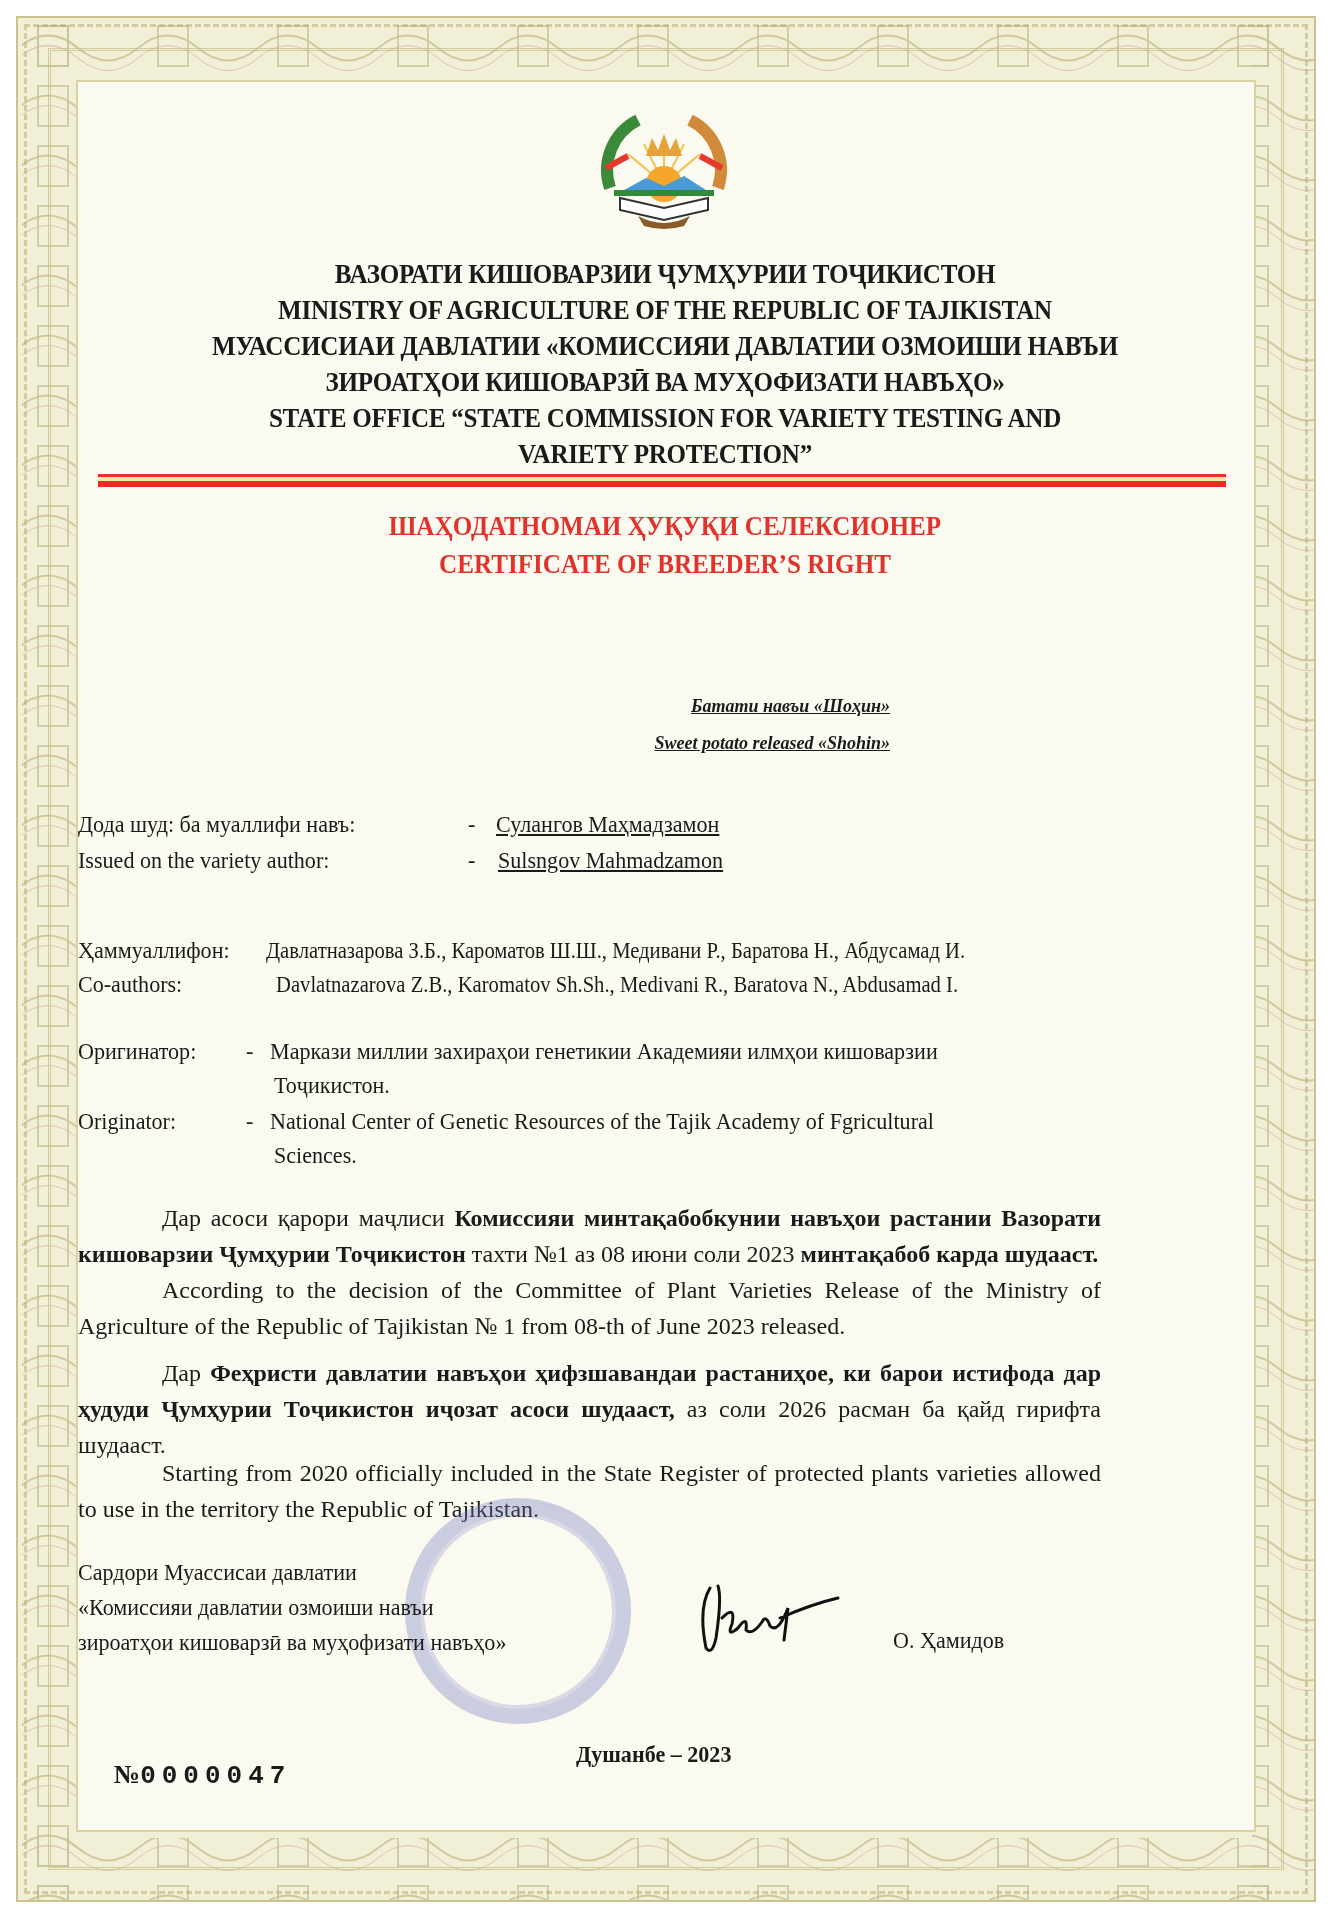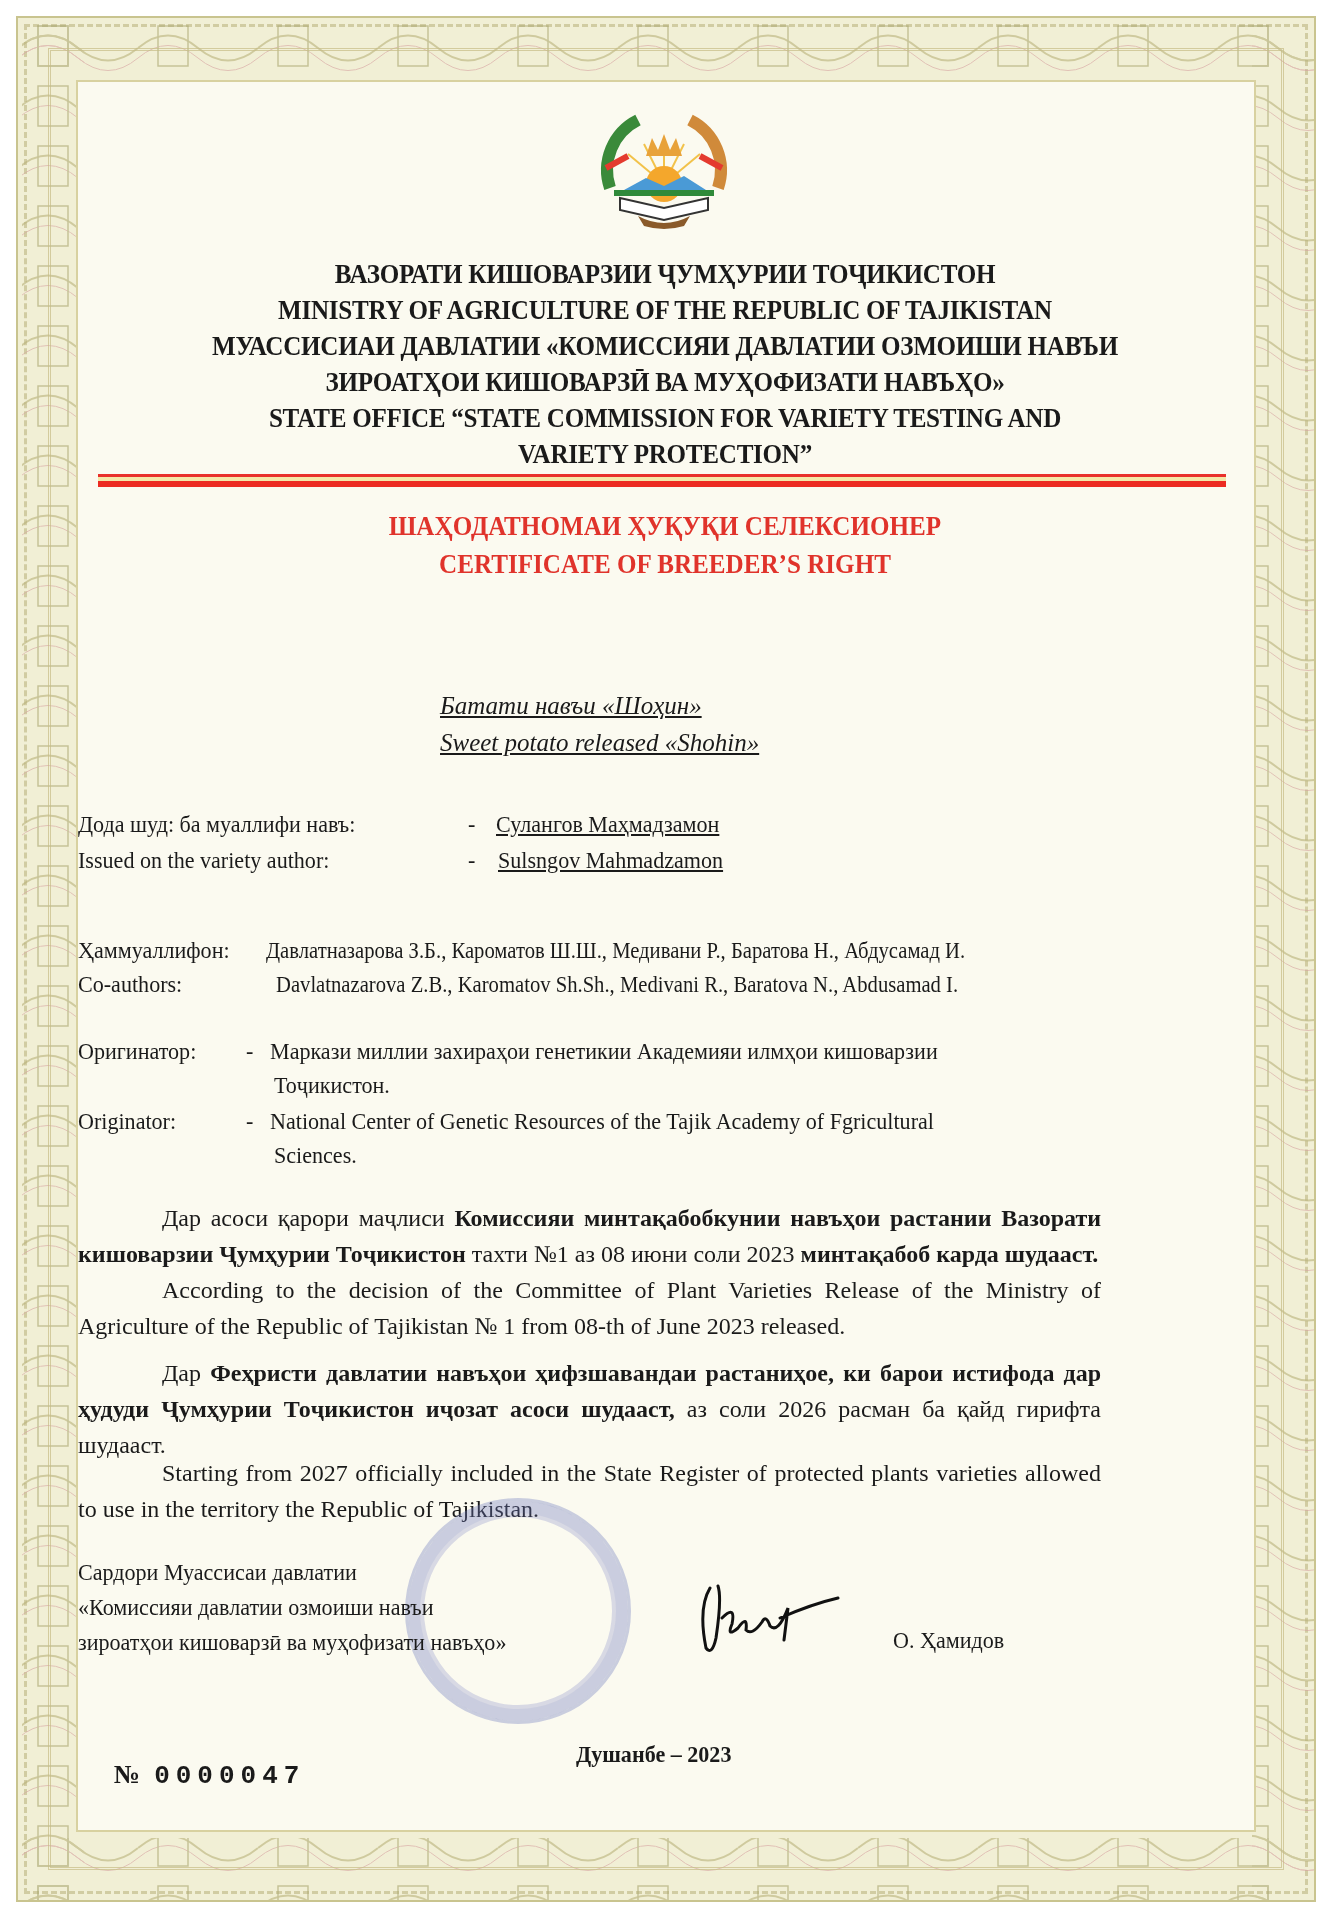--- a/index.html
+++ b/index.html
@@ -40,42 +40,42 @@
   .divider { position: absolute; left: 98px; width: 1128px; }
   .divider .l1 { position: absolute; top: 0; left: 0; right: 0; height: 3px; background: #e9302a; }
   .divider .l2 { position: absolute; top: 3px; left: 0; right: 0; height: 4px; background: #f4e7a8; }
   .divider .l3 { position: absolute; top: 7px; left: 0; right: 0; height: 6px; background: #ec2b22; }
   .cert-title {
     position: absolute; left: 80px; width: 1170px; text-align: center;
     color: #e0332b; font-weight: bold; font-size: 27px; line-height: 38px;
     transform: scaleX(0.93);
   }
   .variety {
-    position: absolute; left: 440px; width: 450px; text-align: left;
-    font-style: italic; font-weight: normal; font-size: 25px; line-height: 38px;
+    position: absolute; left: 440px; width: 450px; text-align: right;
+    font-style: italic; font-weight: bold; font-size: 18px; line-height: 38px;
     text-decoration: underline;
   }
   .txt { position: absolute; font-size: 24px; line-height: 36px; white-space: nowrap; transform-origin: left center; transform: scaleX(0.92); }
   .u { text-decoration: underline; }
   .para {
     position: absolute; left: 78px; width: 1023px; font-size: 24px; line-height: 36px;
     text-align: justify; text-align-last: left;
   }
   .para b { font-weight: bold; }
   .ind { display: inline-block; width: 84px; }
   .stamp {
     position: absolute; left: 405px; top: 1498px; width: 220px; height: 220px;
     border-radius: 50%; border: 3px solid rgba(110,120,190,.35);
     box-shadow: inset 0 0 0 12px rgba(110,120,190,.12), inset 0 0 0 16px rgba(110,120,190,.25);
   }
   .sig { position: absolute; left: 692px; top: 1578px; width: 150px; height: 80px; }
   .serial {
     position: absolute; left: 114px; top: 1760px; font-size: 26px; font-weight: bold;
   }
-  .serial .digits { font-family: "Liberation Mono", "DejaVu Sans Mono", monospace; letter-spacing: 6px; margin-left: 14px; }
+  .serial .digits { font-family: "Liberation Mono", "DejaVu Sans Mono", monospace; letter-spacing: 6px; margin-left: 0; }
 </style>
 </head>
 <body>
 
 <div class="frame">
   <svg class="border-pattern" width="1300" height="1886" viewBox="0 0 1300 1886">
     <defs>
       <pattern id="wave" width="120" height="60" patternUnits="userSpaceOnUse">
         <path d="M0 30 Q30 5 60 30 T120 30" fill="none" stroke="#b9b27a" stroke-width="2"></path>
         <path d="M0 40 Q30 15 60 40 T120 40" fill="none" stroke="#d6a2a0" stroke-width="1"></path>
@@ -155,21 +155,21 @@
   <span class="ind"></span><span>Дар асоси қарори маҷлиси </span><b>Комиссияи минтақабобкунии навъҳои растании Вазорати кишоварзии Ҷумҳурии Тоҷикистон</b><span>  тахти №1 аз 08 июни соли 2023 </span><b>минтақабоб карда шудааст.</b>
 </div>
 <div class="para" style="top:1272px">
   <span class="ind"></span><span>According to the decision of the Committee of Plant Varieties Release of the Ministry of Agriculture of the Republic of Tajikistan № 1 from 08-th of June 2023 released.</span>
 </div>
 
 <div class="para" style="top:1355px">
   <span class="ind"></span><span>Дар </span><b>Феҳристи давлатии навъҳои ҳифзшавандаи растаниҳое, ки барои истифода дар ҳудуди Ҷумҳурии Тоҷикистон иҷозат асоси шудааст,</b><span>  аз соли 2026 расман ба қайд гирифта шудааст.</span>
 </div>
 <div class="para" style="top:1455px">
-  <span class="ind"></span><span>Starting from 2027 officially included in the State Register of protected plants varieties allowed to use in the territory the Republic of Tajikistan.</span>
+  <span class="ind"></span><span>Starting from 2020 officially included in the State Register of protected plants varieties allowed to use in the territory the Republic of Tajikistan.</span>
 </div>
 
 <div class="stamp"></div>
 
 <div class="txt" style="left:78px;top:1554px">Сардори Муассисаи давлатии</div>
 <div class="txt" style="left:78px;top:1589px">«Комиссияи давлатии озмоиши навъи</div>
 <div class="txt" style="left:78px;top:1624px">зироатҳои кишоварзӣ ва муҳофизати навъҳо»</div>
 
 <svg class="sig" viewBox="0 0 150 80">
   <path d="M18 10 Q6 30 14 70 Q20 78 24 60 Q30 20 26 8 M30 40 Q44 26 40 46 Q34 60 46 50 Q56 36 54 52 Q60 58 70 44 Q74 36 78 48 Q86 56 96 30 L92 62 M88 40 Q120 26 146 20" fill="none" stroke="#111" stroke-width="3" stroke-linecap="round"></path>

